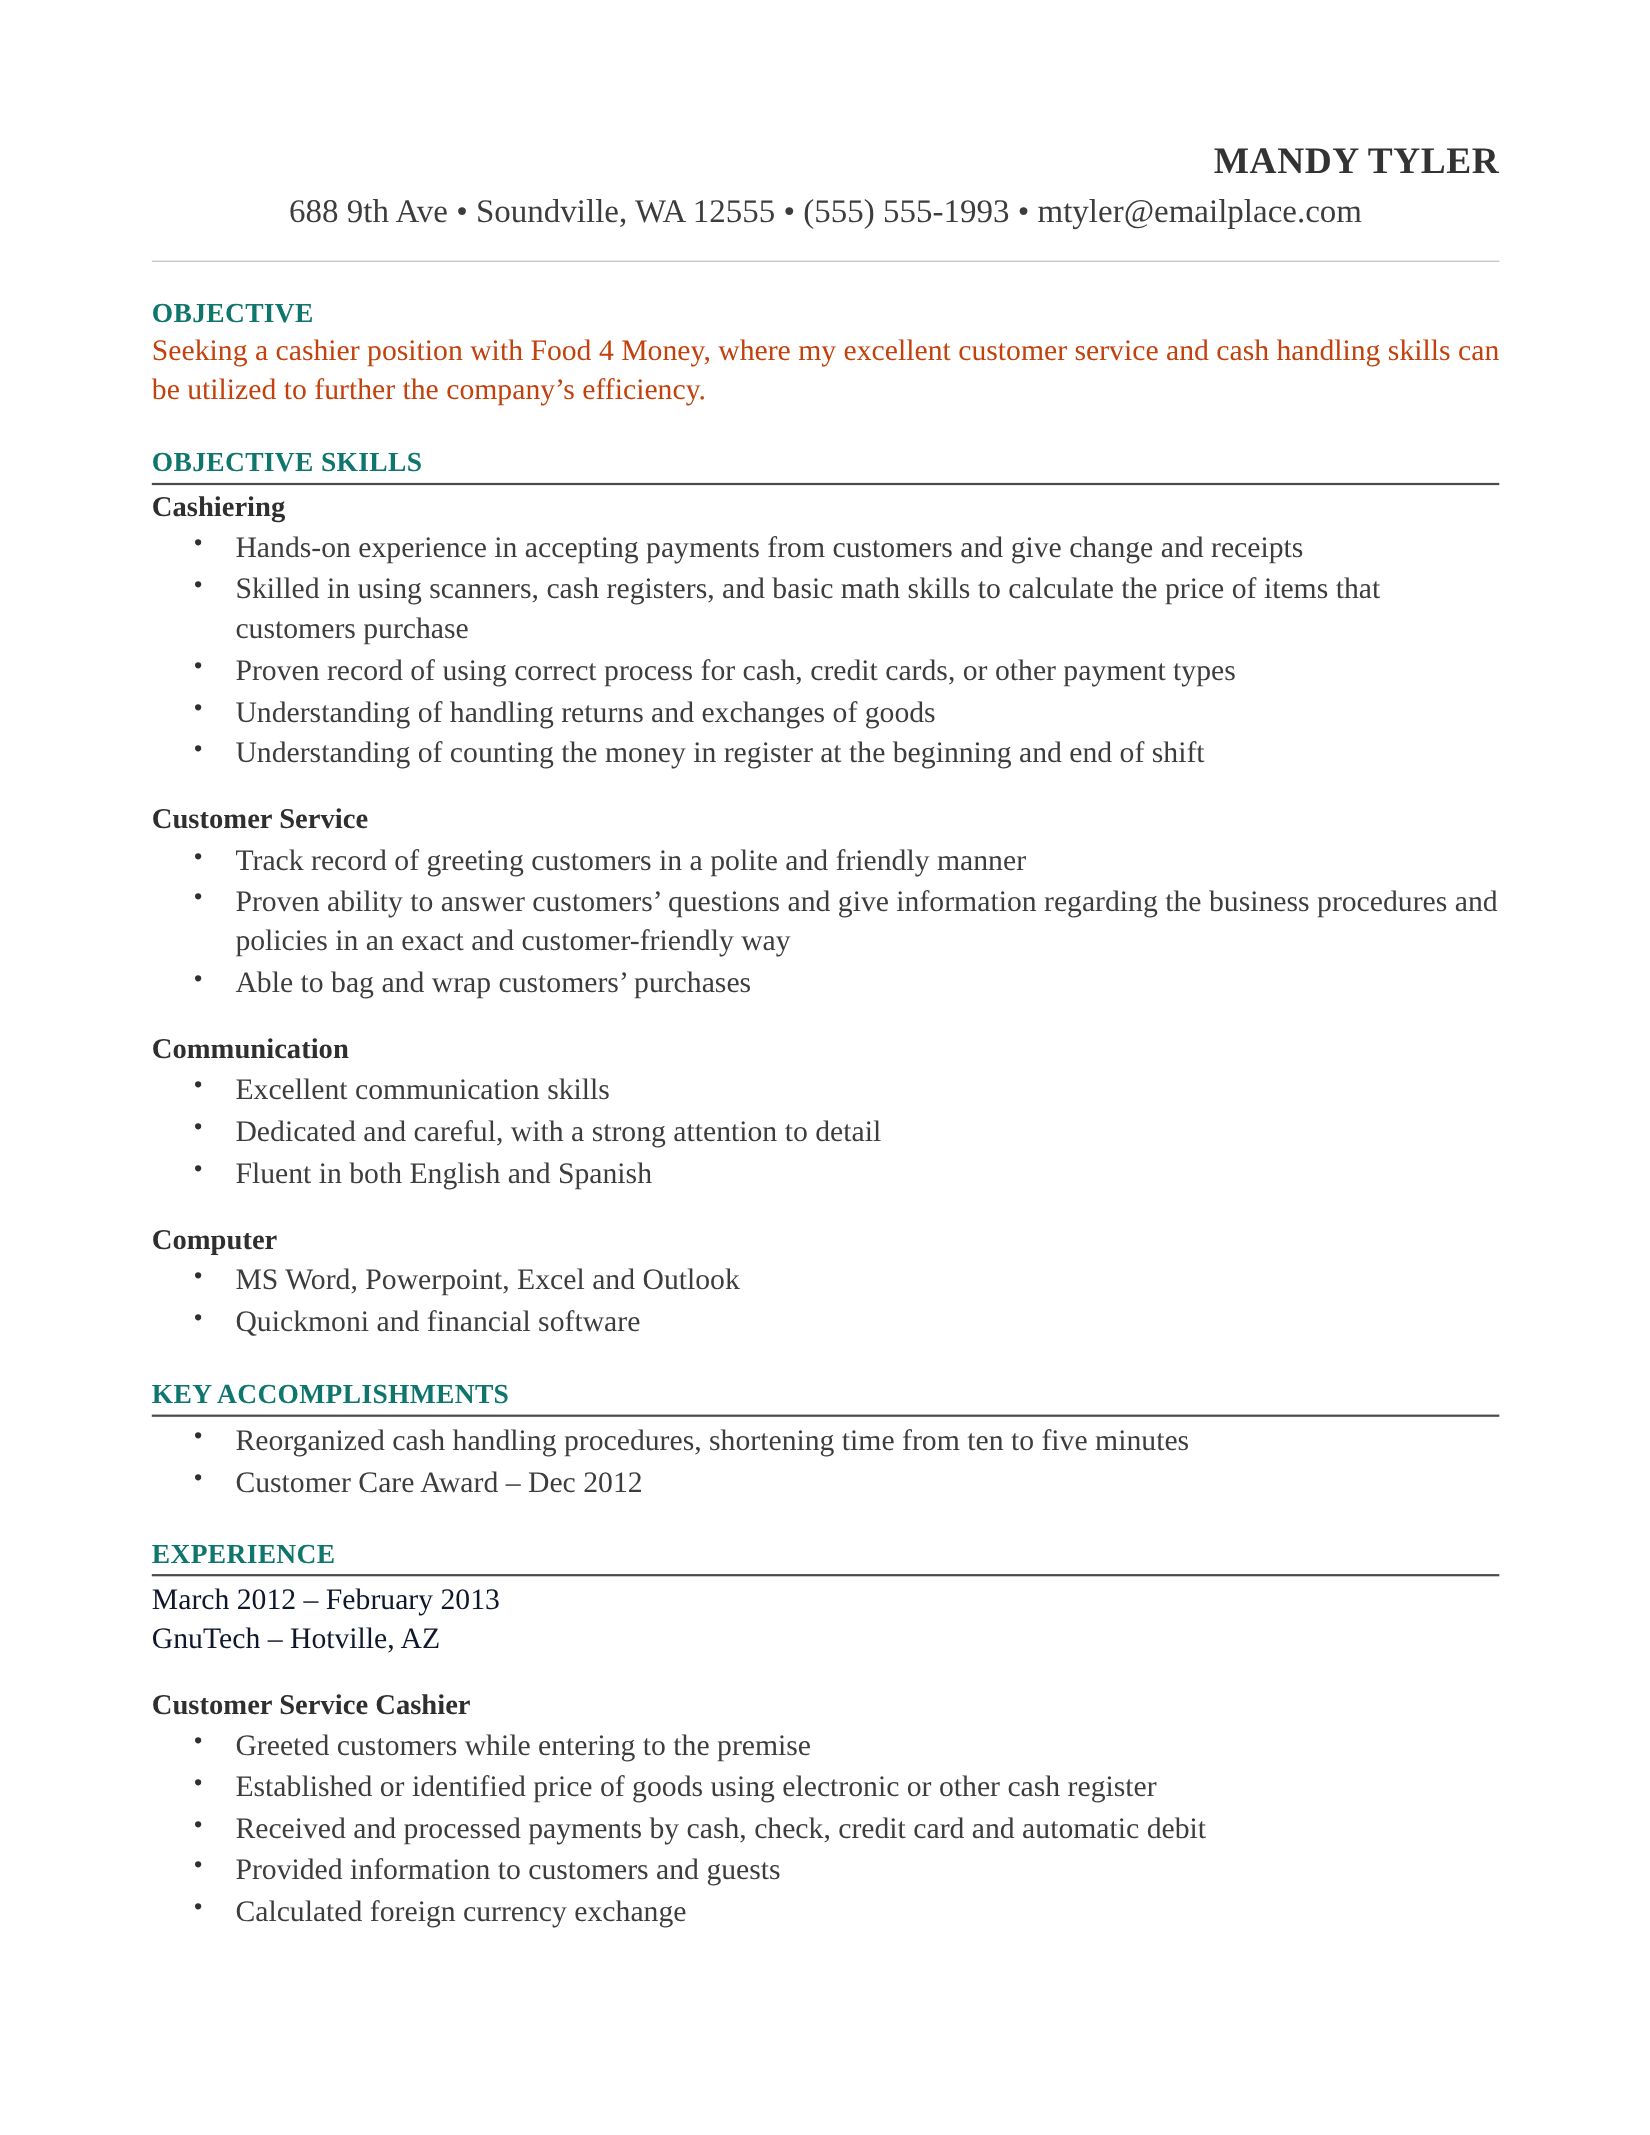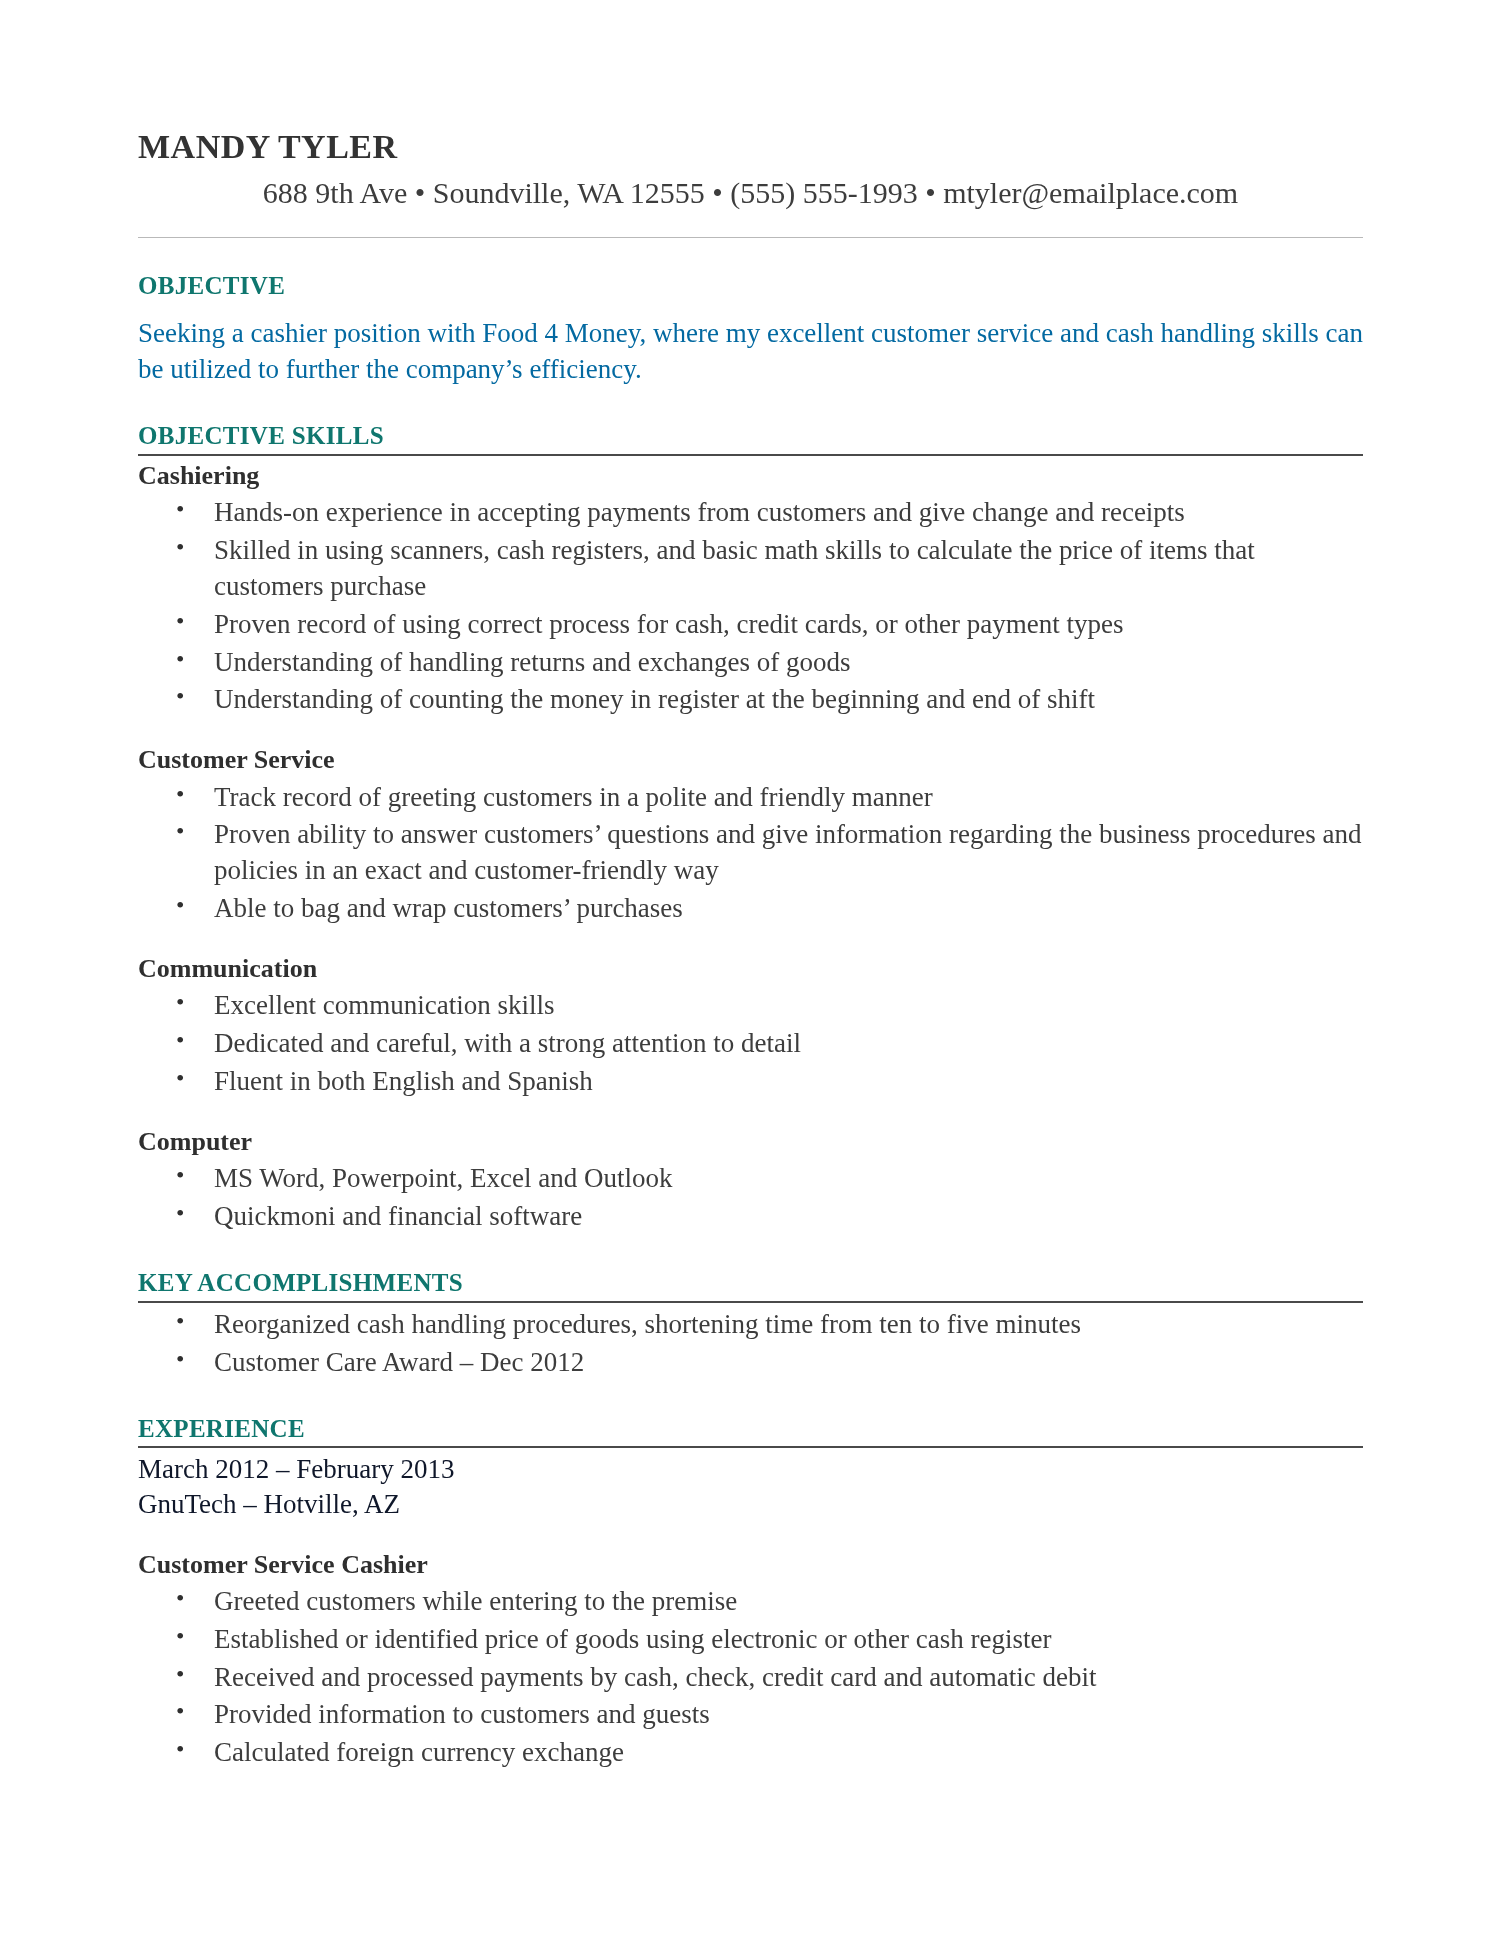--- a/index.html
+++ b/index.html
@@ -24,21 +24,21 @@
   }
   .sheet {
     position: absolute;
     left: 138px;
     top: 0;
     width: 1225px;
   }
 
   
   .name {
-    text-align: left;
+    text-align: right;
     font-size: 34px;
     font-weight: bold;
     letter-spacing: 0.5px;
     color: #333333;
     margin-top: 128px;
     line-height: 1.1;
   }
   .contact {
     text-align: center;
     font-size: 30px;
@@ -65,22 +65,22 @@
     letter-spacing: 0.3px;
     line-height: 1.15;
   }
   .section-heading.ruled {
     border-bottom: 2px solid #4a4a4a;
     padding-bottom: 3px;
   }
   .para {
     font-size: 27px;
     line-height: 1.33;
-    color: #0369a1;
-    margin-top: 15px;
+    color: #c2410c;
+    margin-top: 0;
   }
 
   .sub-heading {
     font-size: 26px;
     font-weight: bold;
     color: #2f2f2f;
     margin-top: 26px;
     line-height: 1.2;
   }
   .sub-heading.tight {

